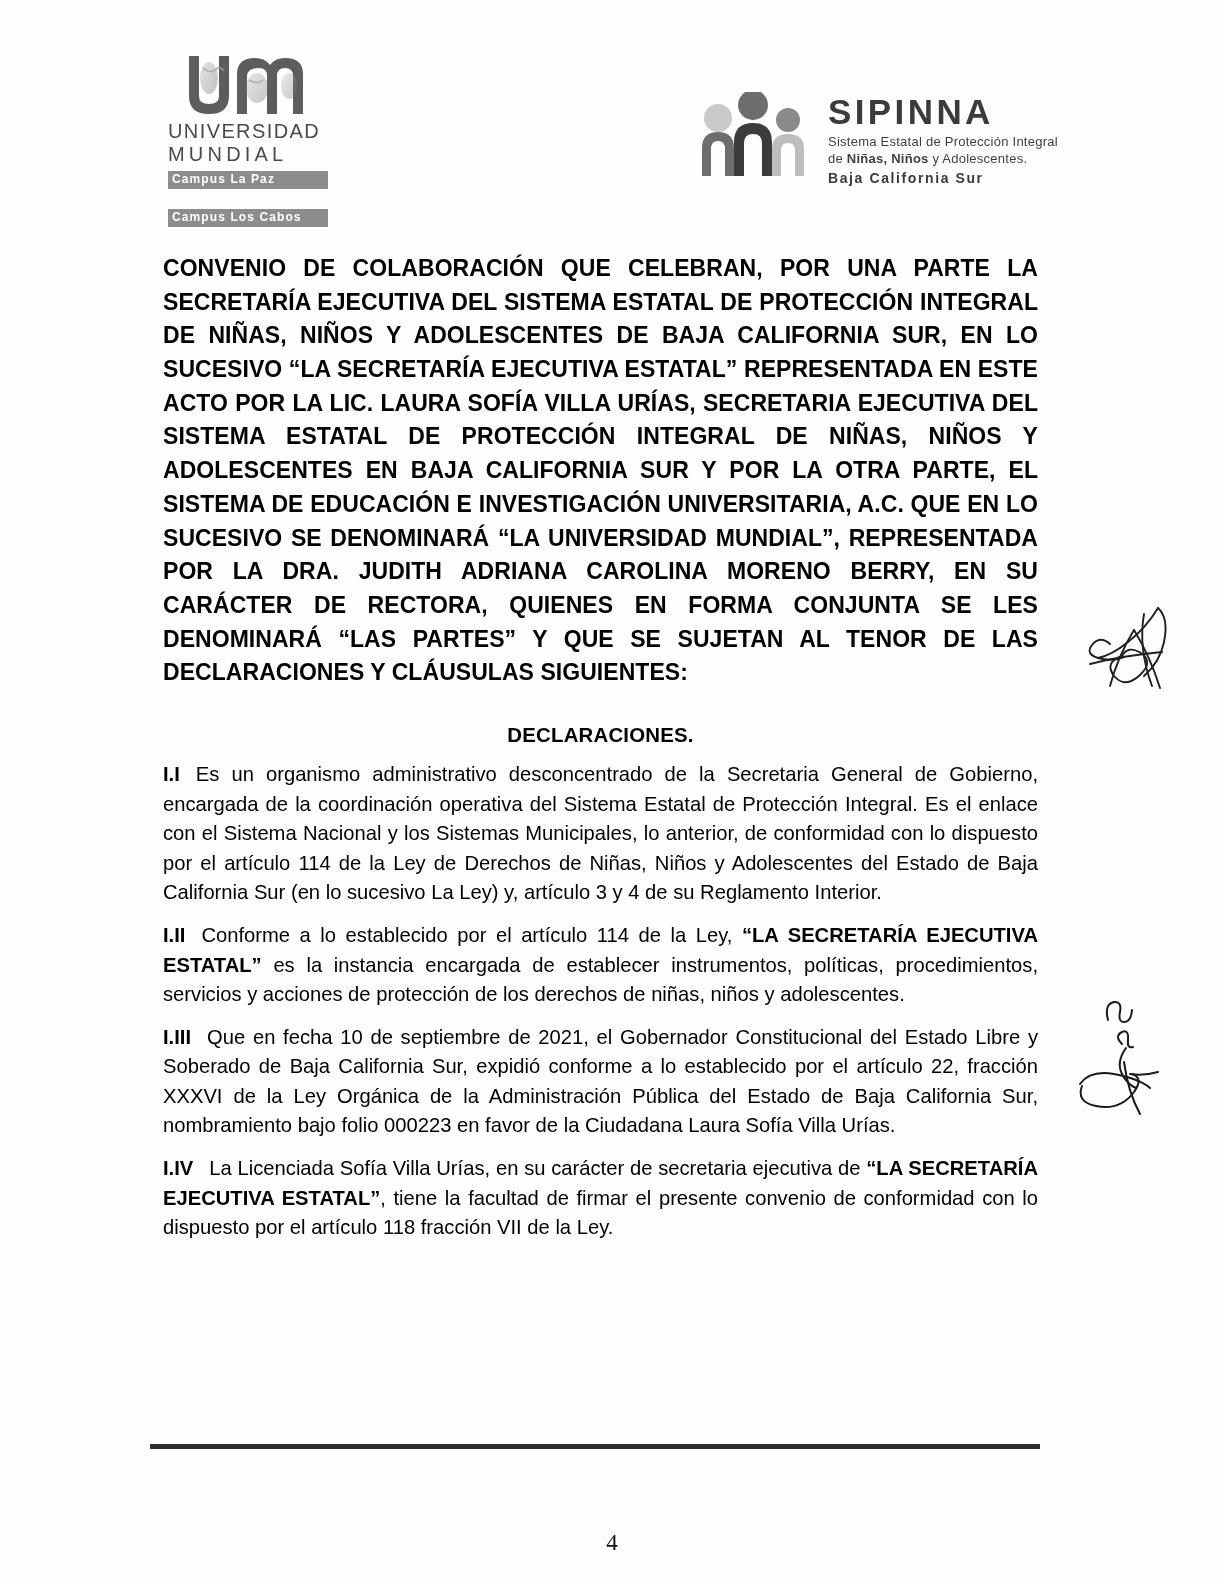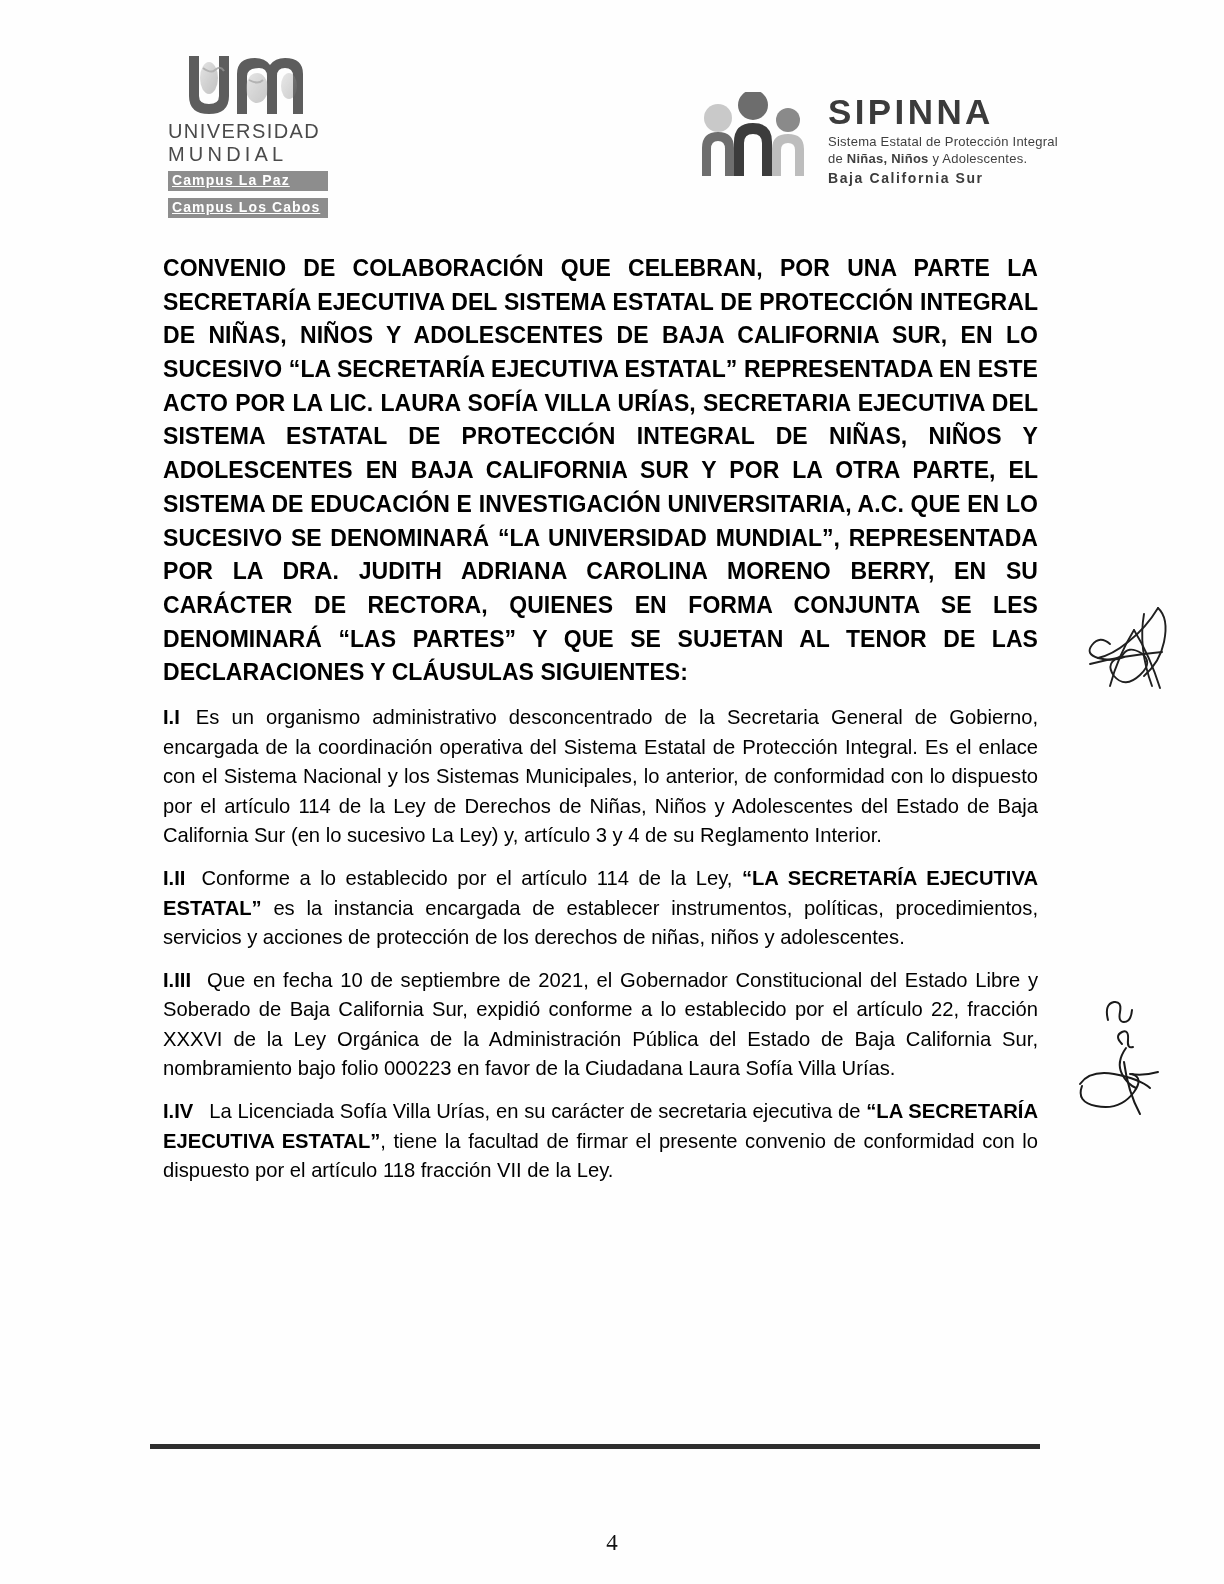--- a/index.html
+++ b/index.html
@@ -61,29 +61,28 @@
     letter-spacing: 4.2px;
     color: #4a4a4a;
     line-height: 1.15;
     white-space: nowrap;
     margin-top: 1px;
   }
   .um-campus {
     margin-top: 5px;
     background: #8d8d8d;
     color: #ffffff;
-    font-size: 14px;
+    font-size: 12px;
     font-weight: bold;
     letter-spacing: 1.1px;
     padding: 2px 0 3px 4px;
     line-height: 1.05;
     white-space: nowrap;
-    text-decoration: underline;
-  }
-  .um-campus + .um-campus { margin-top: 7px; }
+  }
+  .um-campus + .um-campus { margin-top: 20px; }
 
   
   .sipinna {
     position: absolute;
     left: 694px;
     top: 92px;
     display: flex;
     align-items: flex-start;
   }
   .sip-mark { width: 122px; height: 86px; flex: 0 0 auto; }
@@ -270,20 +269,21 @@
       <div class="sip-sub1">Sistema Estatal de Protección Integral</div>
       <div class="sip-sub2"><span>de </span><b>Niñas, Niños</b><span> y Adolescentes.</span></div>
       <div class="sip-sub3">Baja California Sur</div>
     </div>
   </div>
 
   <div class="body-block">
 
     <div class="title-para">CONVENIO DE COLABORACIÓN QUE CELEBRAN, POR UNA PARTE LA SECRETARÍA EJECUTIVA DEL SISTEMA ESTATAL DE PROTECCIÓN INTEGRAL DE NIÑAS, NIÑOS Y ADOLESCENTES DE BAJA CALIFORNIA SUR, EN LO SUCESIVO “LA SECRETARÍA EJECUTIVA ESTATAL” REPRESENTADA EN ESTE ACTO POR LA LIC. LAURA SOFÍA VILLA URÍAS, SECRETARIA EJECUTIVA DEL SISTEMA ESTATAL DE PROTECCIÓN INTEGRAL DE NIÑAS, NIÑOS Y ADOLESCENTES EN BAJA CALIFORNIA SUR Y POR LA OTRA PARTE, EL SISTEMA DE EDUCACIÓN E INVESTIGACIÓN UNIVERSITARIA, A.C. QUE EN LO SUCESIVO SE DENOMINARÁ “LA UNIVERSIDAD MUNDIAL”, REPRESENTADA POR LA DRA. JUDITH ADRIANA CAROLINA MORENO BERRY, EN SU CARÁCTER DE RECTORA, QUIENES EN FORMA CONJUNTA SE LES DENOMINARÁ “LAS PARTES” Y QUE SE SUJETAN AL TENOR DE LAS DECLARACIONES Y CLÁUSULAS SIGUIENTES:</div>
 
+    <div class="center-head">DECLARACIONES.</div>
 
 
     <div class="para">
       <span class="num">I.I</span><span>Es un organismo administrativo desconcentrado de la Secretaria General de Gobierno, encargada de la coordinación operativa del Sistema Estatal de Protección Integral. Es el enlace con el Sistema Nacional y los Sistemas Municipales, lo anterior, de conformidad con lo dispuesto por el artículo 114 de la Ley de Derechos de Niñas, Niños y Adolescentes del Estado de Baja California Sur (en lo sucesivo La Ley) y, artículo 3 y 4 de su Reglamento Interior.</span>
     </div>
 
     <div class="para">
       <span class="num">I.II</span><span>Conforme a lo establecido por el artículo 114 de la Ley, </span><b>“LA SECRETARÍA EJECUTIVA ESTATAL”</b><span> es la instancia encargada de establecer instrumentos, políticas, procedimientos, servicios y acciones de protección de los derechos de niñas, niños y adolescentes.</span>
     </div>
 

